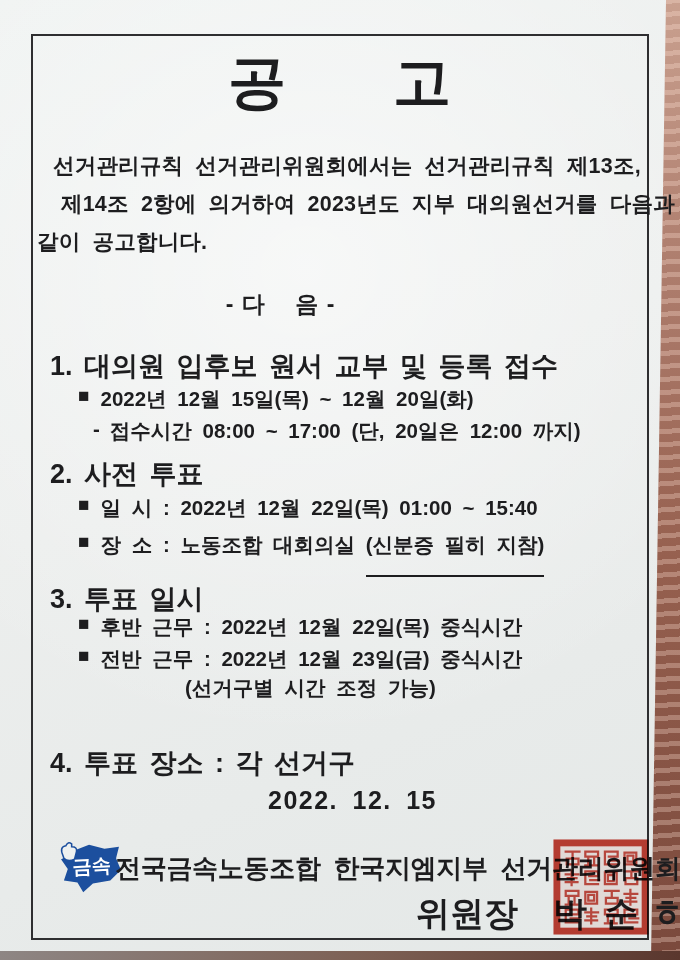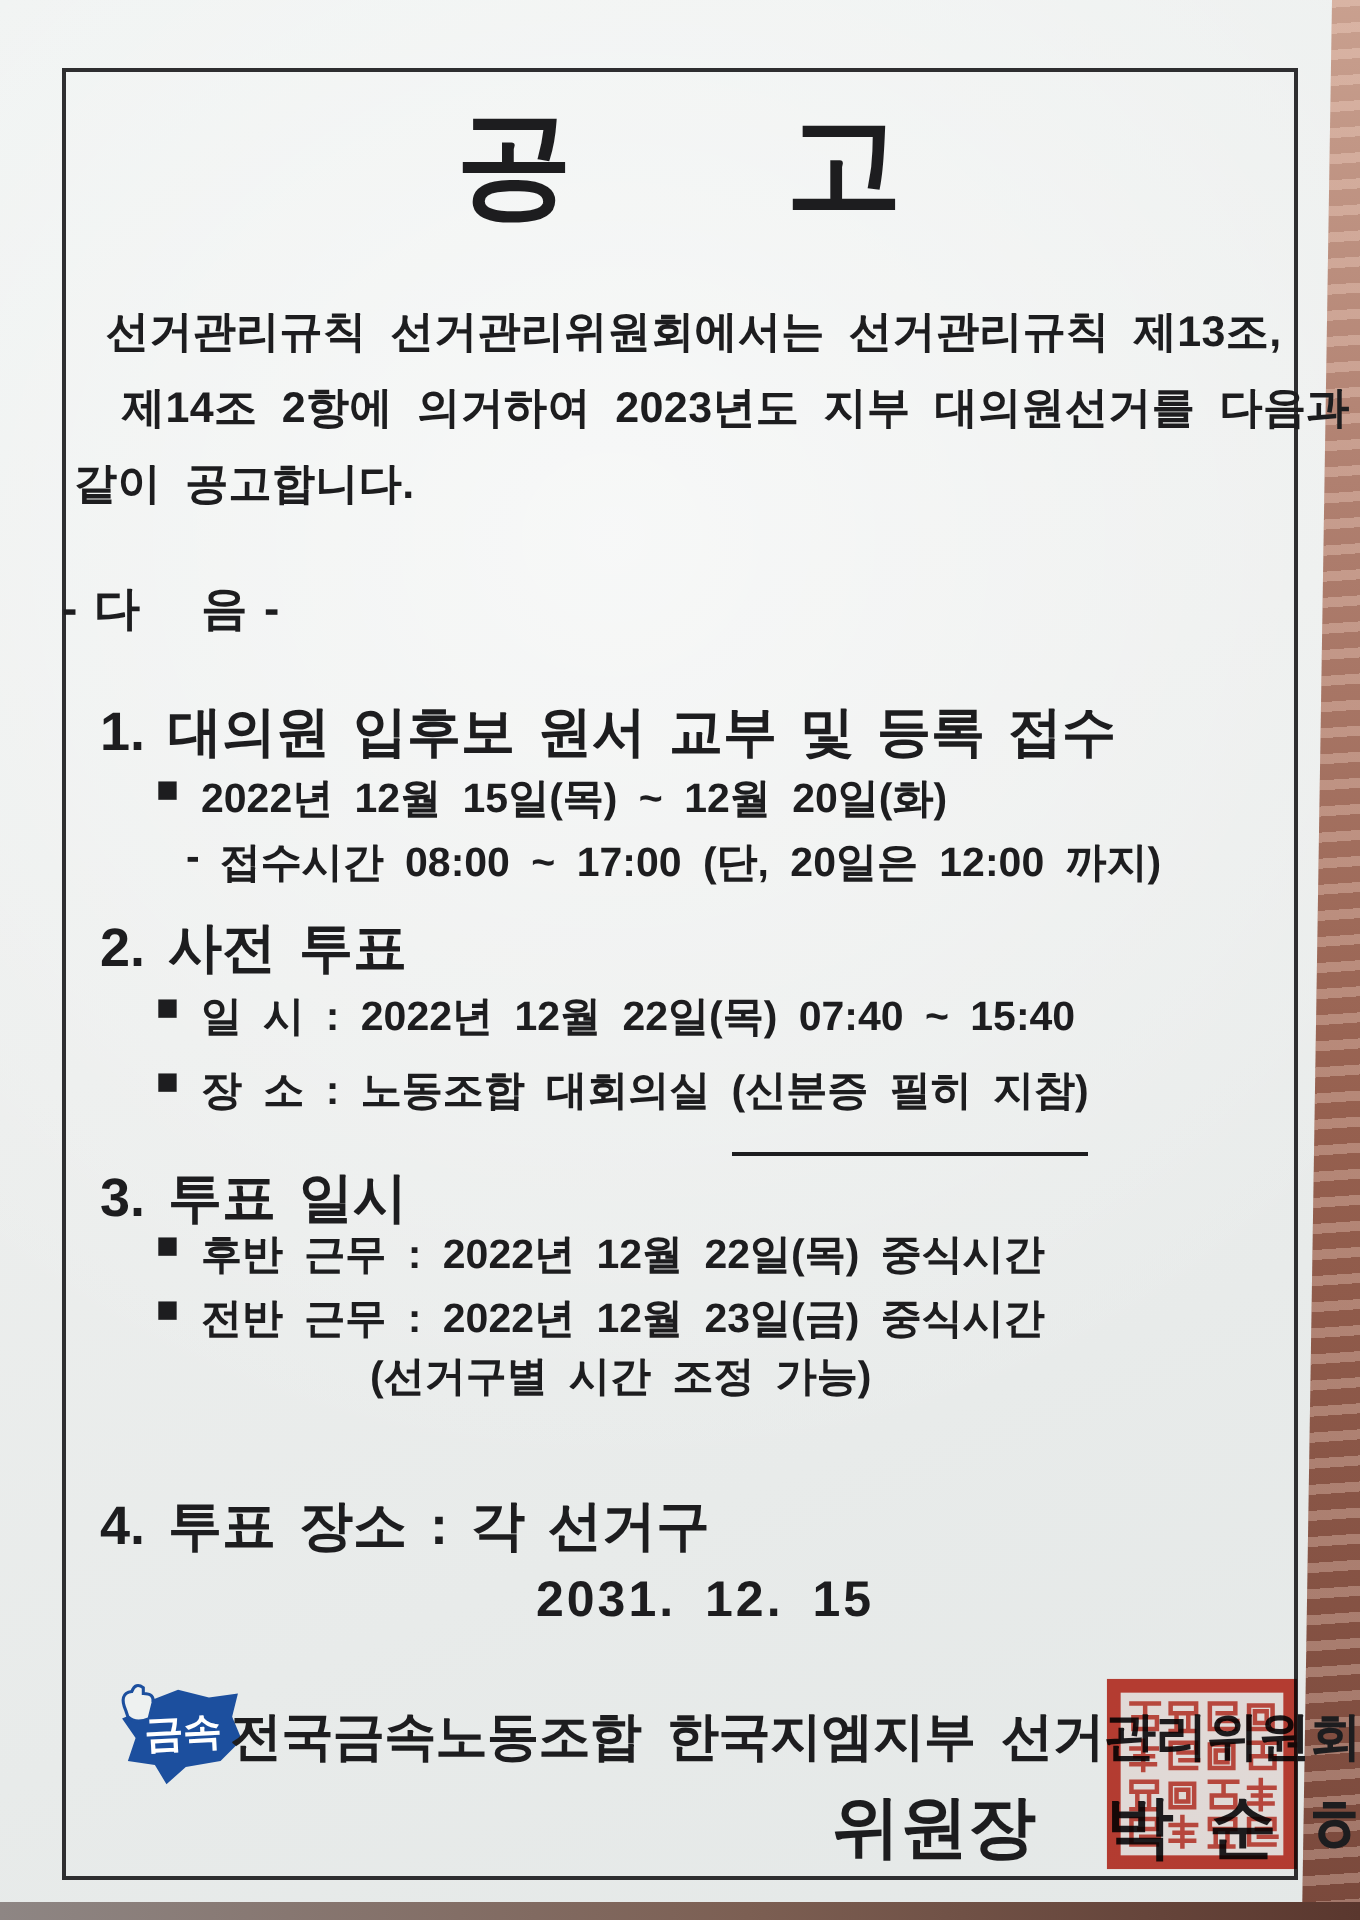--- a/index.html
+++ b/index.html
@@ -37,21 +37,21 @@
   .title{
     position:absolute;top:44px;left:31px;width:618px;
     display:flex;justify-content:center;gap:106px;
     font-size:58px;letter-spacing:1px;
   }
   .intro{font-size:21.5px;word-spacing:6px;letter-spacing:0.2px;}
   .intro-l1{top:151px;left:53px;}
   .intro-l2{top:189px;left:37px;margin-left:24px;}
   .intro-l3{top:227px;left:37px;}
   .divider{
-    top:289px;left:31px;width:499px;text-align:left;
+    top:289px;left:31px;width:499px;text-align:center;
     font-size:23px;letter-spacing:1px;white-space:pre;position:absolute;
   }
   .item{font-size:27px;word-spacing:4px;left:50px;}
   .it1{top:348px;} .it2{top:456px;} .it3{top:581px;} .it4{top:745px;}
   .brow{left:78px;display:flex;align-items:flex-start;font-size:20.5px;word-spacing:5px;}
   .b11{top:385px;} .b12{top:417px;left:93px;}
   .b21{top:494px;} .b22{top:531px;}
   .b31{top:613px;} .b32{top:645px;}
   .sq{font-size:19px;line-height:1.2;margin-right:11px;}
   .dashm{margin-right:10px;}
@@ -92,41 +92,41 @@
     <span>2022년 12월 15일(목) ~ 12월 20일(화)</span>
   </div>
   <div class="line brow b12">
     <span class="dashm">-</span>
     <span>접수시간 08:00 ~ 17:00 (단, 20일은 12:00 까지)</span>
   </div>
 
   <div class="line item it2">2. 사전 투표</div>
   <div class="line brow b21">
     <span class="sq">■</span>
-    <span>일 시 : 2022년 12월 22일(목) 07:40 ~ 15:40</span>
+    <span>일 시 : 2022년 12월 22일(목) 01:00 ~ 15:40</span>
   </div>
   <div class="line brow b22">
     <span class="sq">■</span>
     <span><span>장 소 : 노동조합 대회의실 </span><span class="ul">(신분증 필히 지참)</span></span>
   </div>
 
   <div class="line item it3">3. 투표 일시</div>
   <div class="line brow b31">
     <span class="sq">■</span>
     <span>후반 근무 : 2022년 12월 22일(목) 중식시간</span>
   </div>
   <div class="line brow b32">
     <span class="sq">■</span>
     <span>전반 근무 : 2022년 12월 23일(금) 중식시간</span>
   </div>
   <div class="line note">(선거구별 시간 조정 가능)</div>
 
   <div class="line item it4">4. 투표 장소 : 각 선거구</div>
 
-  <div class="line date">2031. 12. 15</div>
+  <div class="line date">2022. 12. 15</div>
 
   <svg class="logo" viewBox="0 0 70 58">
     <path d="M16 12 L34 5 L50 9 L65 7 L62 19 L67 31 L56 42 L38 45 L28 54 L22 44 L8 42 L12 30 L5 20 L14 16 Z" fill="#1c4f9e"></path>
     <path d="M7 16 q-4 -9 3 -10 q2 -5 6 -2 l0 3 q6 0 5 5 l-2 8 q-7 3 -11 -1 z" fill="#eef1f0" stroke="#1c4f9e" stroke-width="1.6"></path>
     <text x="37" y="34" text-anchor="middle" font-size="20" font-weight="bold" fill="#ffffff" transform="rotate(-3 37 34)">금속</text>
   </svg>
 
   <div class="line f-org">전국금속노동조합 한국지엠지부 선거관리위원회</div>
   <div class="line f-chair">위원장  박 순 하</div>
 

